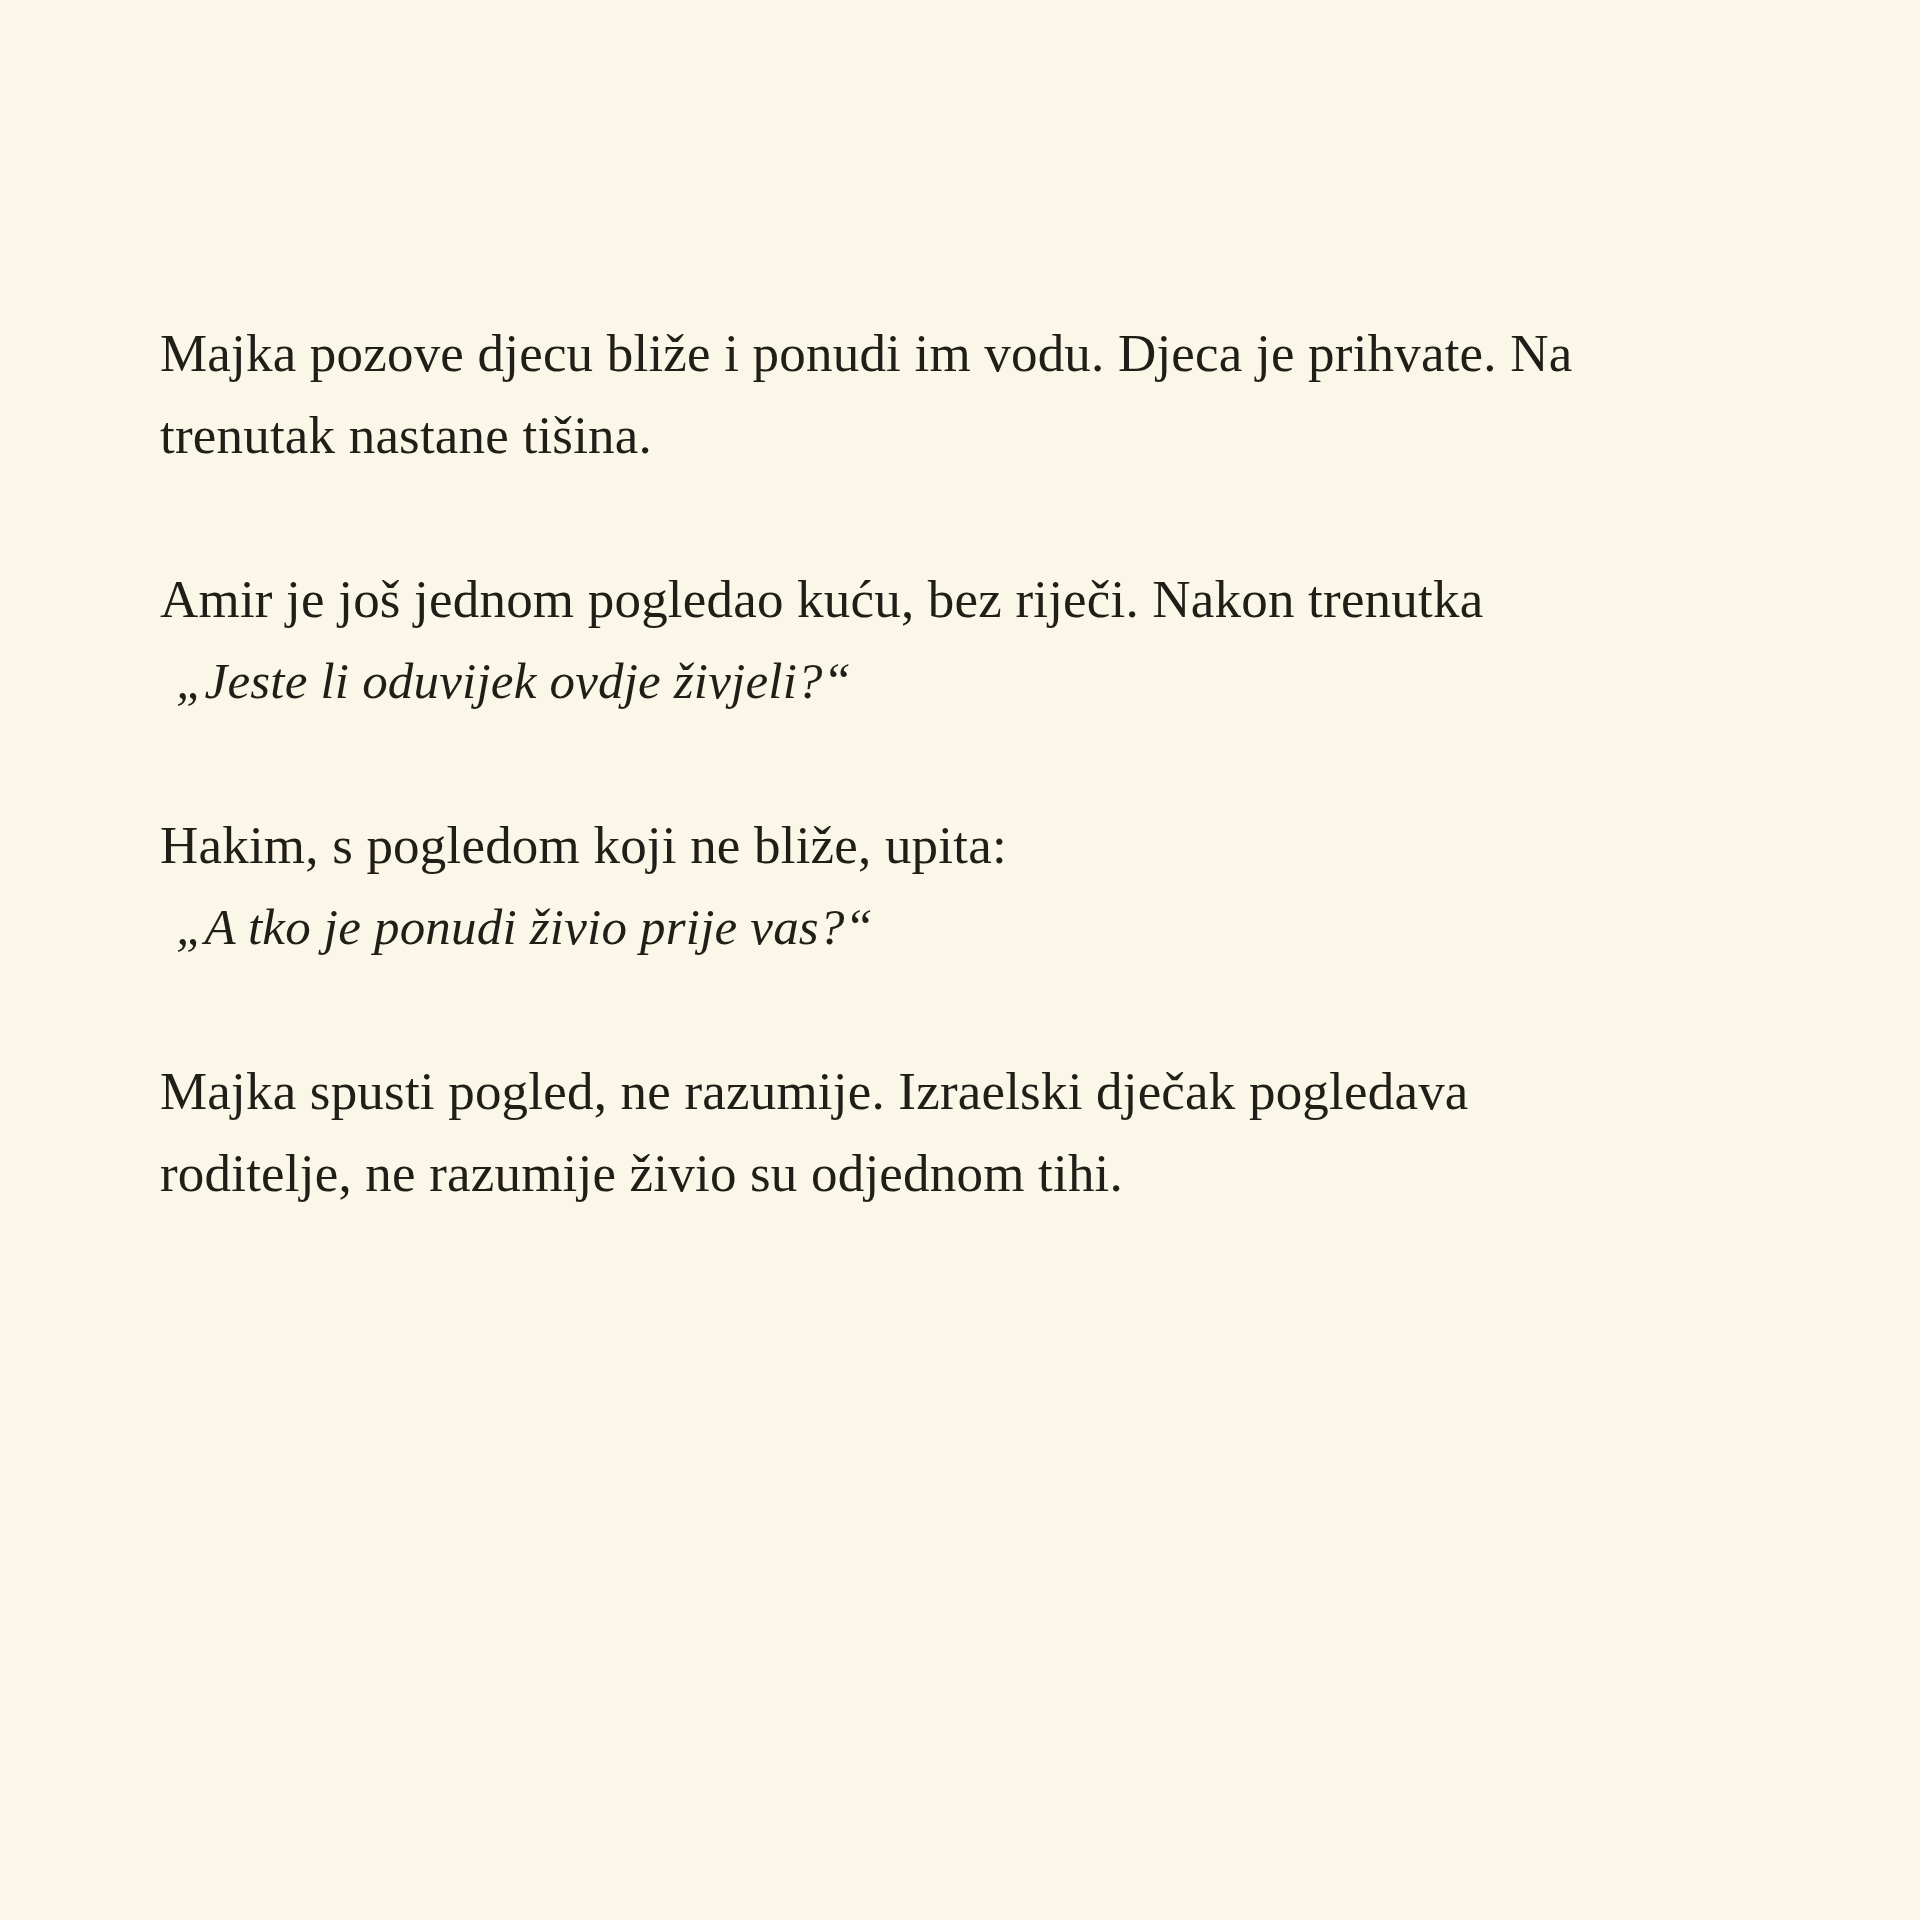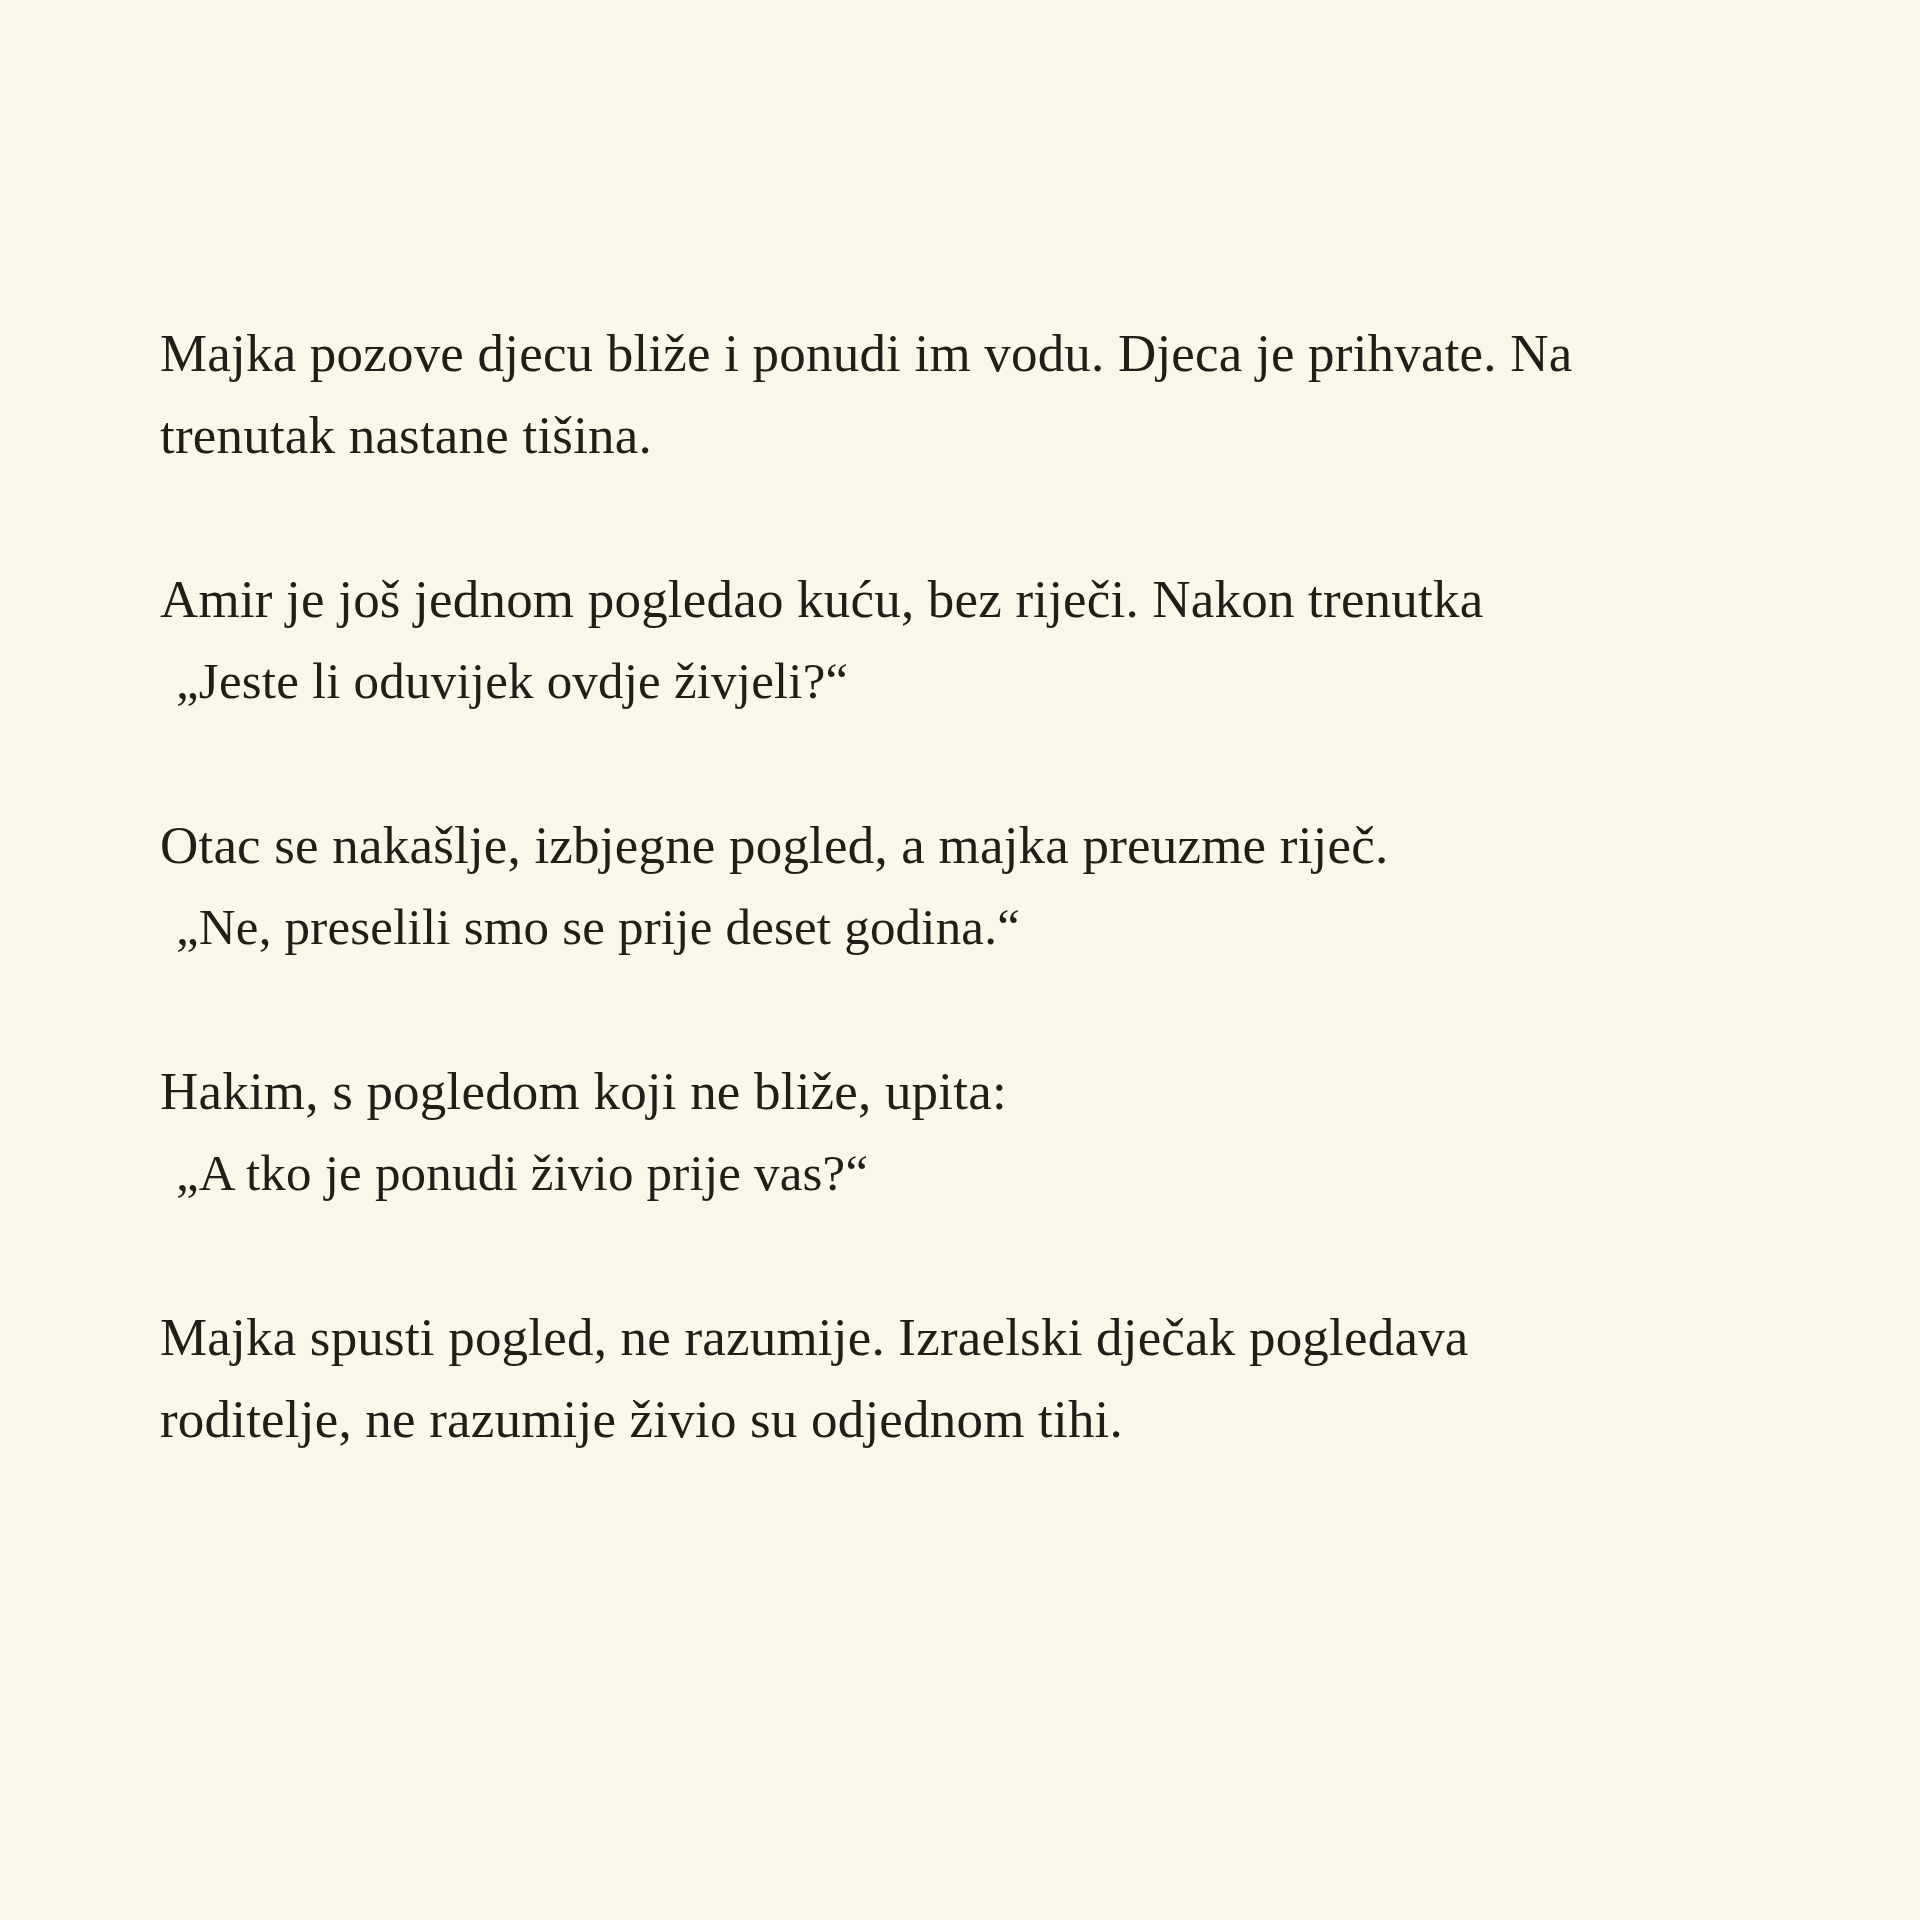--- a/index.html
+++ b/index.html
@@ -19,43 +19,40 @@
     margin: 0 0 82px 0;
     padding: 0;
   }
   .line {
     font-size: 53px;
     line-height: 82px;
     white-space: nowrap;
     letter-spacing: 0.2px;
   }
   .line.quote {
+    font-style: italic;
     font-size: 51px;
     padding-left: 16px;
   }
 </style>
 </head>
 <body style="background-color: rgb(250, 246, 232);">
 
 <div class="page" style="background-color: rgb(250, 246, 232); color: rgb(33, 30, 24);">
 
   <div class="block">
     <div class="line">Majka pozove djecu bliže i ponudi im vodu. Djeca je prihvate. Na</div>
     <div class="line">trenutak nastane tišina.</div>
   </div>
 
   <div class="block">
     <div class="line">Amir je još jednom pogledao kuću, bez riječi. Nakon trenutka</div>
     <div class="line quote">„Jeste li oduvijek ovdje živjeli?“</div>
   </div>
 
-  <div class="block">
-    <div class="line">Otac se nakašlje, izbjegne pogled, a majka preuzme riječ.</div>
-    <div class="line quote">„Ne, preselili smo se prije deset godina.“</div>
-  </div>
 
   <div class="block">
     <div class="line">Hakim, s pogledom koji ne bliže, upita:</div>
     <div class="line quote">„A tko je ponudi živio prije vas?“</div>
   </div>
 
   <div class="block">
     <div class="line">Majka spusti pogled, ne razumije. Izraelski dječak pogledava</div>
     <div class="line">roditelje, ne razumije živio su odjednom tihi.</div>
   </div>

